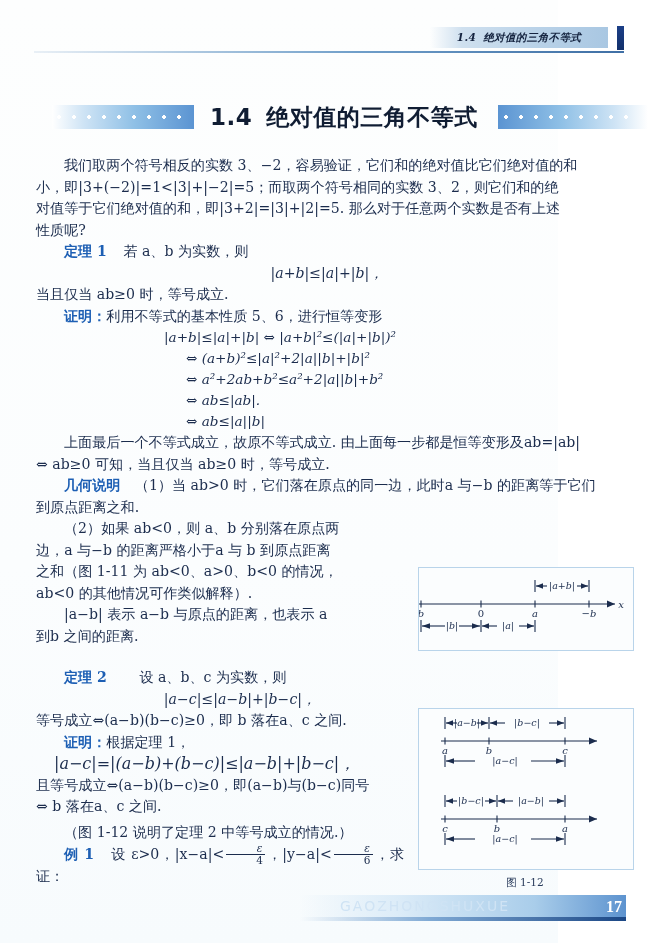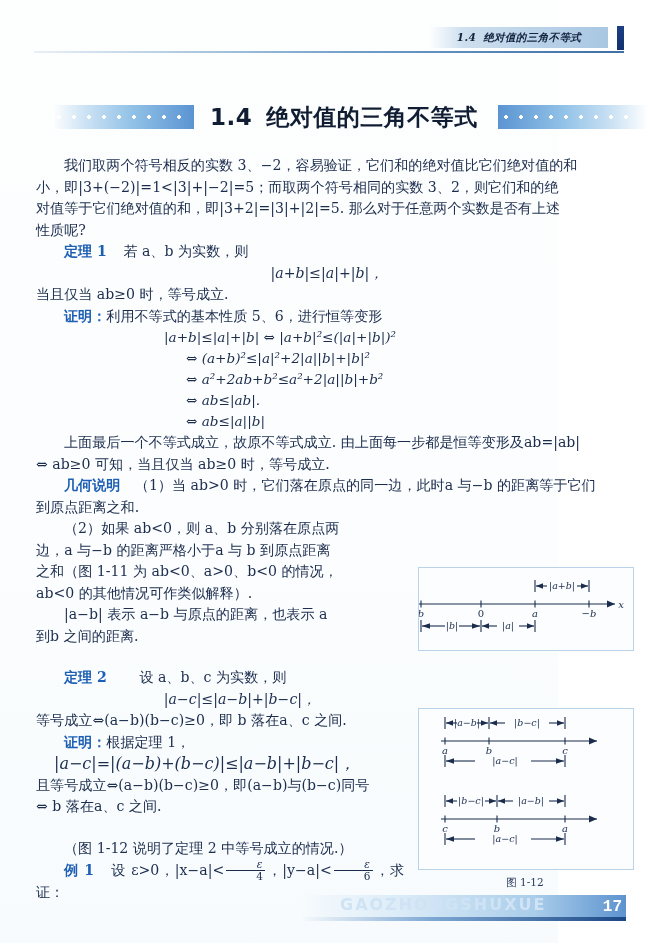--- a/index.html
+++ b/index.html
@@ -99,24 +99,24 @@
   #cap-1-11{left:418px;top:658px;width:214px;}
   #cap-1-12{left:418px;top:876px;width:214px;}
   .fig svg{display:block;}
 
   
   .footer{position:absolute;left:0;bottom:0;width:650px;height:58px;}
   .foot-band{position:absolute;left:300px;bottom:26px;width:326px;height:22px;
     background:linear-gradient(90deg,rgba(220,236,248,0) 0%,#dcecf8 30%,#a9cdea 72%,#5d93cf 100%);}
   .foot-rule{position:absolute;left:300px;bottom:22px;width:326px;height:4px;
     background:linear-gradient(90deg,rgba(150,185,220,0) 0%,#7fa9d4 40%,#1b4785 100%);}
-  .foot-wm{position:absolute;left:340px;bottom:29px;font-size:16px;letter-spacing:2px;
-    color:#cfe3f4;font-family:"DejaVu Sans",sans-serif;font-weight:bold;}
+  .foot-wm{position:absolute;left:340px;bottom:29px;font-size:14px;letter-spacing:2px;
+    color:#cfe3f4;font-family:"DejaVu Sans",sans-serif;font-weight:normal;}
   .pageno{position:absolute;right:28px;bottom:27px;font-size:16px;font-weight:bold;
-    color:#ffffff;font-family:Liberation Mono, monospace;}
+    color:#ffffff;font-family:Liberation Serif, serif;}
 </style>
 </head>
 <body>
 
 <div class="page">
 
   <div class="runhead">
     <div class="runhead-band">
       <span class="runhead-text">
         <span class="sec">1.4</span><span>绝对值的三角不等式</span>
@@ -185,21 +185,21 @@
       </p>
       <p class="ctr math" style="padding-left:40px">|a−c|≤|a−b|+|b−c|，</p>
       <p>等号成立⇔(a−b)(b−c)≥0，即 b 落在a、c 之间.</p>
 
       <p class="ind">
         <span class="kw">证明：</span><span>根据定理 1，</span>
       </p>
       <p class="math" style="padding-left:18px;font-size:16px">|a−c|=|(a−b)+(b−c)|≤|a−b|+|b−c|，</p>
       <p>且等号成立⇔(a−b)(b−c)≥0，即(a−b)与(b−c)同号</p>
       <p>⇔ b 落在a、c 之间.</p>
-      <p class="ind" style="margin-top:20px">（图 1-12 说明了定理 2 中等号成立的情况.）</p>
+      <p class="ind" style="margin-top:4px">（图 1-12 说明了定理 2 中等号成立的情况.）</p>
 
       <p class="ind" style="">
         <span class="kw">例 1</span>
         <span style="margin-left:12px">设 ε&gt;0，|x−a|&lt;</span><span class="frac"><span class="num math">ε</span><span class="den">4</span></span><span>，|y−a|&lt;</span><span class="frac"><span class="num math">ε</span><span class="den">6</span></span><span>，求证：</span>
       </p>
     </div>
 
   </div>
 
   <div class="fig" id="fig-1-11">

